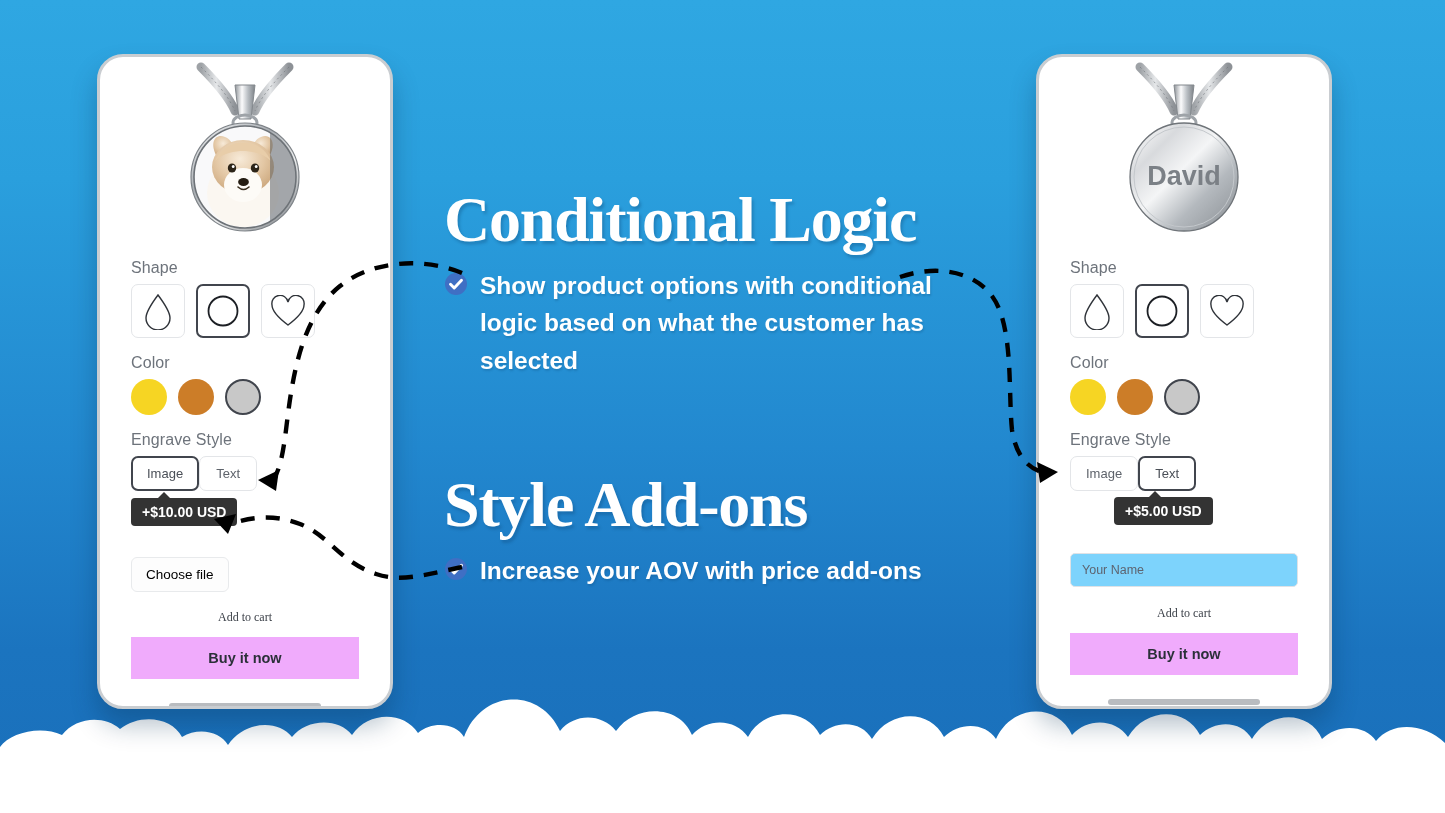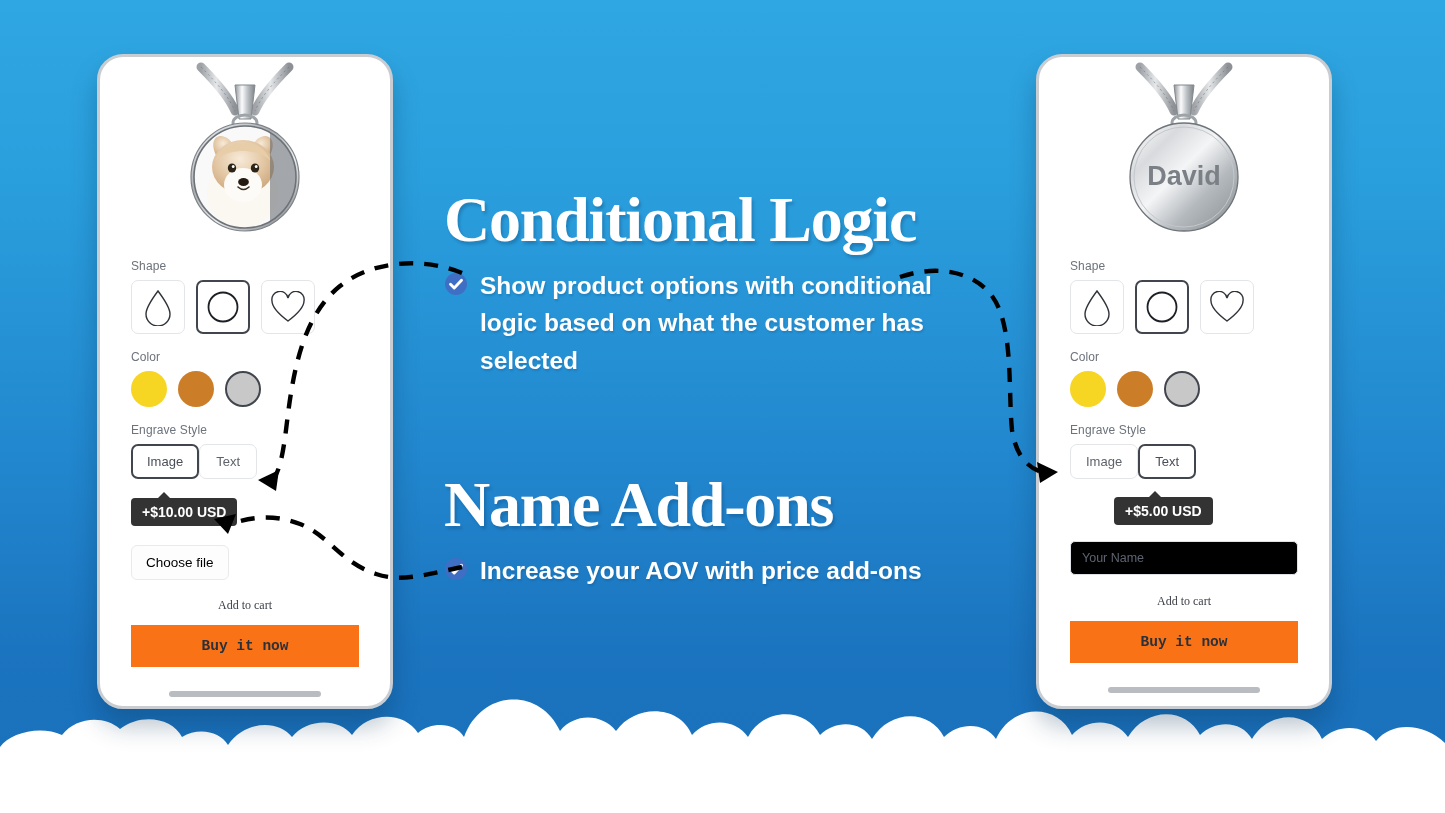--- a/index.html
+++ b/index.html
@@ -28,21 +28,21 @@
   .phone-right { left: 1036px; top: 54px; }
 
   .screen { position: relative; width: 100%; height: 100%; padding: 0 31px; }
 
   
   .pendant-wrap { height: 196px; position: relative; }
   .pendant-svg { position: absolute; left: 50%; top: 4px; transform: translateX(-50%); }
 
   
   .opt-label {
-    font-size: 12px; color: #6d737b; letter-spacing: .1px;
+    font-size: 16px; color: #6d737b; letter-spacing: .1px;
     margin-bottom: 7px; font-family: "Liberation Sans", sans-serif;
   }
   .group { margin-top: 16px; }
   .group.first { margin-top: 6px; }
 
   .swatch-row { display: flex; gap: 11px; }
 
   .shape-box {
     width: 54px; height: 54px; border: 1px solid #e3e5e8; border-radius: 7px;
     background: #fff; display: flex; align-items: center; justify-content: center;
@@ -75,34 +75,34 @@
   .tooltip.right-tt::before { left: 34px; }
 
   .file-btn {
     display: inline-block; padding: 9px 14px; border: 1px solid #e8eaec; border-radius: 6px;
     background: #fdfdfd; font-size: 13.5px; color: #000000;
     font-family: "Liberation Sans", sans-serif;
   }
 
   .name-input {
     width: 100%; padding: 9px 11px; border: 1px solid #dfe2e6; border-radius: 5px;
-    background: #000000; font-size: 12.5px; color: #5d6470; outline: none;
+    background: #7dd3fc; font-size: 12.5px; color: #5d6470; outline: none;
     font-family: "Liberation Sans", sans-serif;
   }
   .name-input::placeholder { color: #5d6470; }
 
   .add-cart {
     text-align: center; font-size: 12px; color: #3a3f47; margin-top: 18px;
     font-family: "Liberation Serif", serif;
   }
   .buy-now {
-    margin-top: 12px; height: 42px; background: #f97316; display: flex;
+    margin-top: 12px; height: 42px; background: #f0abfc; display: flex;
     align-items: center; justify-content: center;
     font-size: 14.5px; font-weight: bold; color: #2b3039;
-    font-family: Liberation Mono, monospace;
+    font-family: Liberation Sans, sans-serif;
   }
   .home-bar {
     width: 152px; height: 6px; border-radius: 3px; background: #b9bcc0;
     margin: 24px auto 0;
   }
 
   
   .copy { position: absolute; z-index: 2; }
   .block-cl { left: 444px; top: 186px; width: 520px; }
   .block-pa { left: 444px; top: 471px; width: 560px; }
@@ -347,21 +347,21 @@
       <svg width="24" height="24" viewBox="0 0 24 24">
         <circle cx="12" cy="12" r="11" fill="#3f6fc4"></circle>
         <path d="M6.5,12.3 L10.2,16 L17.5,8.3" stroke="#ffffff" stroke-width="2.9" fill="none" stroke-linecap="round" stroke-linejoin="round"></path>
       </svg>
     </span>
     <span class="bullet-text">Show product options with conditional logic based on what the customer has selected</span>
   </div>
 </div>
 
 <div class="copy block-pa">
-  <div class="headline">Name Add-ons</div>
+  <div class="headline">Style Add-ons</div>
   <div class="bullet">
     <span class="check-icon">
       <svg width="24" height="24" viewBox="0 0 24 24">
         <circle cx="12" cy="12" r="11" fill="#3f6fc4"></circle>
         <path d="M6.5,12.3 L10.2,16 L17.5,8.3" stroke="#ffffff" stroke-width="2.9" fill="none" stroke-linecap="round" stroke-linejoin="round"></path>
       </svg>
     </span>
     <span class="bullet-text">Increase your AOV with price add-ons</span>
   </div>
 </div>

